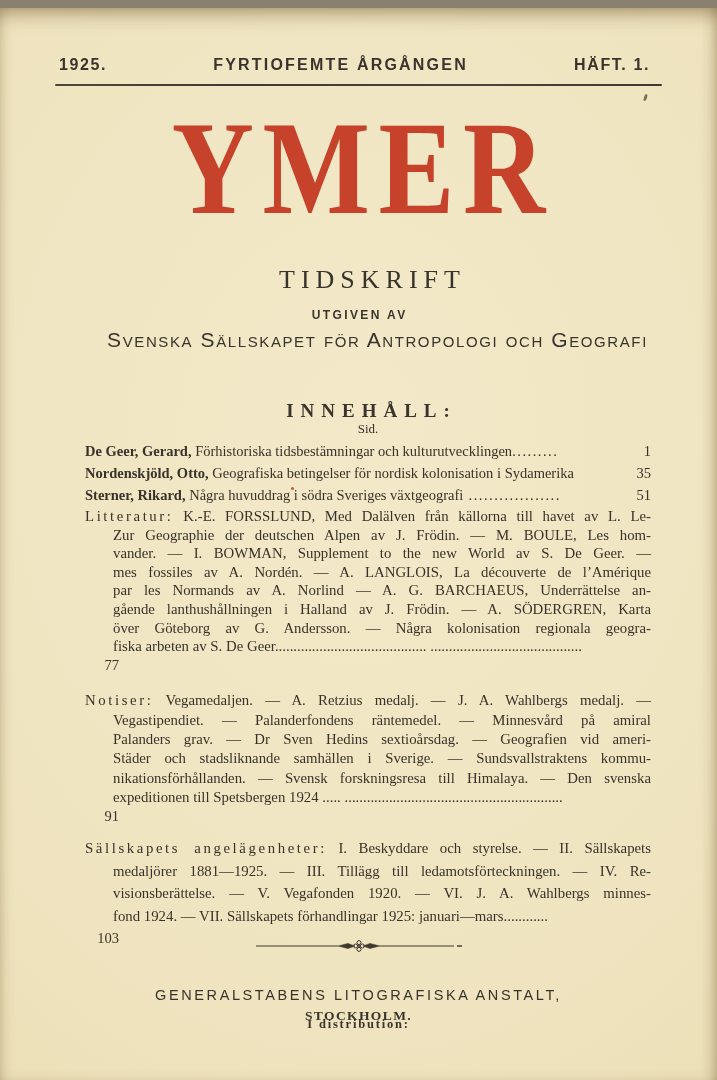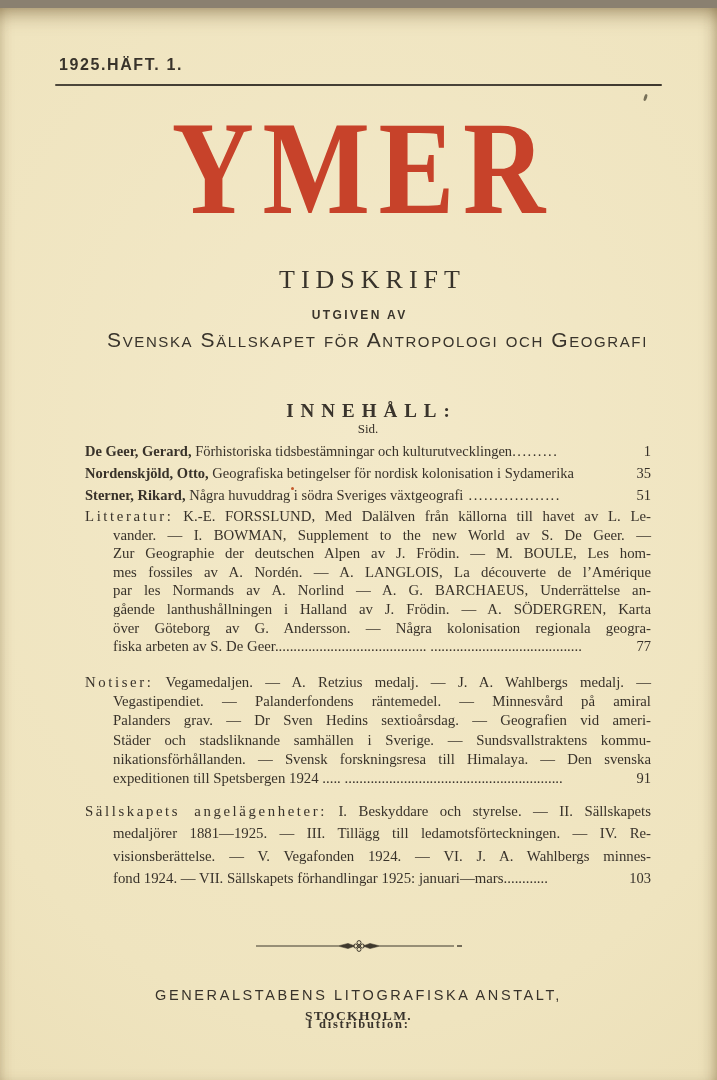--- a/index.html
+++ b/index.html
@@ -84,21 +84,21 @@
   .toc-author{ font-weight:bold; }
   .leader{ letter-spacing:1.5px; }
   .pnum{ margin-left:8px;min-width:26px;text-align:right;font-size:14.5px; }
 
   .para{ margin-top:0; }
   .para-first{ text-align:justify;text-align-last:justify; }
   .sec-label{ letter-spacing:2.6px; }
   .para-line{
     padding-left:28px;text-align:justify;text-align-last:justify;
   }
-  .para-last{ display:flex;align-items:flex-start; }
+  .para-last{ display:flex;align-items:flex-start;flex-direction:column; }
   .para-last-text{ flex:1;overflow:hidden;white-space:nowrap;padding-left:28px; }
 
   .para-lit  { margin-top:1px; line-height:18.6px; }
   .para-not  { margin-top:17px;line-height:19.3px; }
   .para-sall { margin-top:11px;line-height:22.5px; }
 
   
   .ornament{ position:absolute;top:931px;left:0;width:100%;text-align:center; }
   .footer-dist{
     position:absolute;top:1009px;left:0;width:100%;text-align:center;
@@ -114,20 +114,21 @@
     font-size:13.5px;font-weight:bold;letter-spacing:1.4px;color:#38332b;
   }
 </style>
 </head>
 <body>
 
 <div class="page">
 
   <div class="header">
     <span>1925.</span>
+    <span class="vol">FYRTIOFEMTE ÅRGÅNGEN</span>
     <span>HÄFT. 1.</span>
   </div>
   <div class="rule"></div>
   <div class="artifact-comma"></div>
   <div class="speck-red"></div>
 
   <div class="title">YMER</div>
   <div class="subtitle">TIDSKRIFT</div>
   <div class="pubby">UTGIVEN AV</div>
   <div class="society">Svenska Sällskapet för Antropologi och Geografi</div>
@@ -158,22 +159,22 @@
         </span>
         <span class="pnum">51</span>
       </div>
     </div>
 
     <div class="para para-lit">
       <div class="para-first">
         <span class="sec-label">Litteratur:</span>
         <span>K.-E. FORSSLUND, Med Dalälven från källorna till havet av L. Le-</span>
       </div>
+      <div class="para-line">Zur Geographie der deutschen Alpen av J. Frödin. — M. BOULE, Les hom-</div>
       <div class="para-line">vander. — I. BOWMAN, Supplement to the new World av S. De Geer. —</div>
-      <div class="para-line">Zur Geographie der deutschen Alpen av J. Frödin. — M. BOULE, Les hom-</div>
       <div class="para-line">mes fossiles av A. Nordén. — A. LANGLOIS, La découverte de l’Amérique</div>
       <div class="para-line">par les Normands av A. Norlind — A. G. BARCHAEUS, Underrättelse an-</div>
       <div class="para-line">gående lanthushållningen i Halland av J. Frödin. — A. SÖDERGREN, Karta</div>
       <div class="para-line">över Göteborg av G. Andersson. — Några kolonisation regionala geogra-</div>
       <div class="para-last">
         <span class="para-last-text">fiska arbeten av S. De Geer......................................... .........................................</span>
         <span class="pnum">77</span>
       </div>
     </div>
 
@@ -191,21 +192,21 @@
         <span class="pnum">91</span>
       </div>
     </div>
 
     <div class="para para-sall">
       <div class="para-first">
         <span class="sec-label">Sällskapets angelägenheter:</span>
         <span>I. Beskyddare och styrelse. — II. Sällskapets</span>
       </div>
       <div class="para-line">medaljörer 1881—1925. — III. Tillägg till ledamotsförteckningen. — IV. Re-</div>
-      <div class="para-line">visionsberättelse. — V. Vegafonden 1924. — VI. J. A. Wahlbergs minnes-</div>
+      <div class="para-line">visionsberättelse. — V. Vegafonden 1920. — VI. J. A. Wahlbergs minnes-</div>
       <div class="para-last">
         <span class="para-last-text">fond 1924. — VII. Sällskapets förhandlingar 1925: januari—mars............</span>
         <span class="pnum">103</span>
       </div>
     </div>
   </div>
 
   <div class="ornament">
     <svg width="210" height="14" viewBox="0 0 210 14">
       <g stroke="#3e382d" fill="#3e382d">

